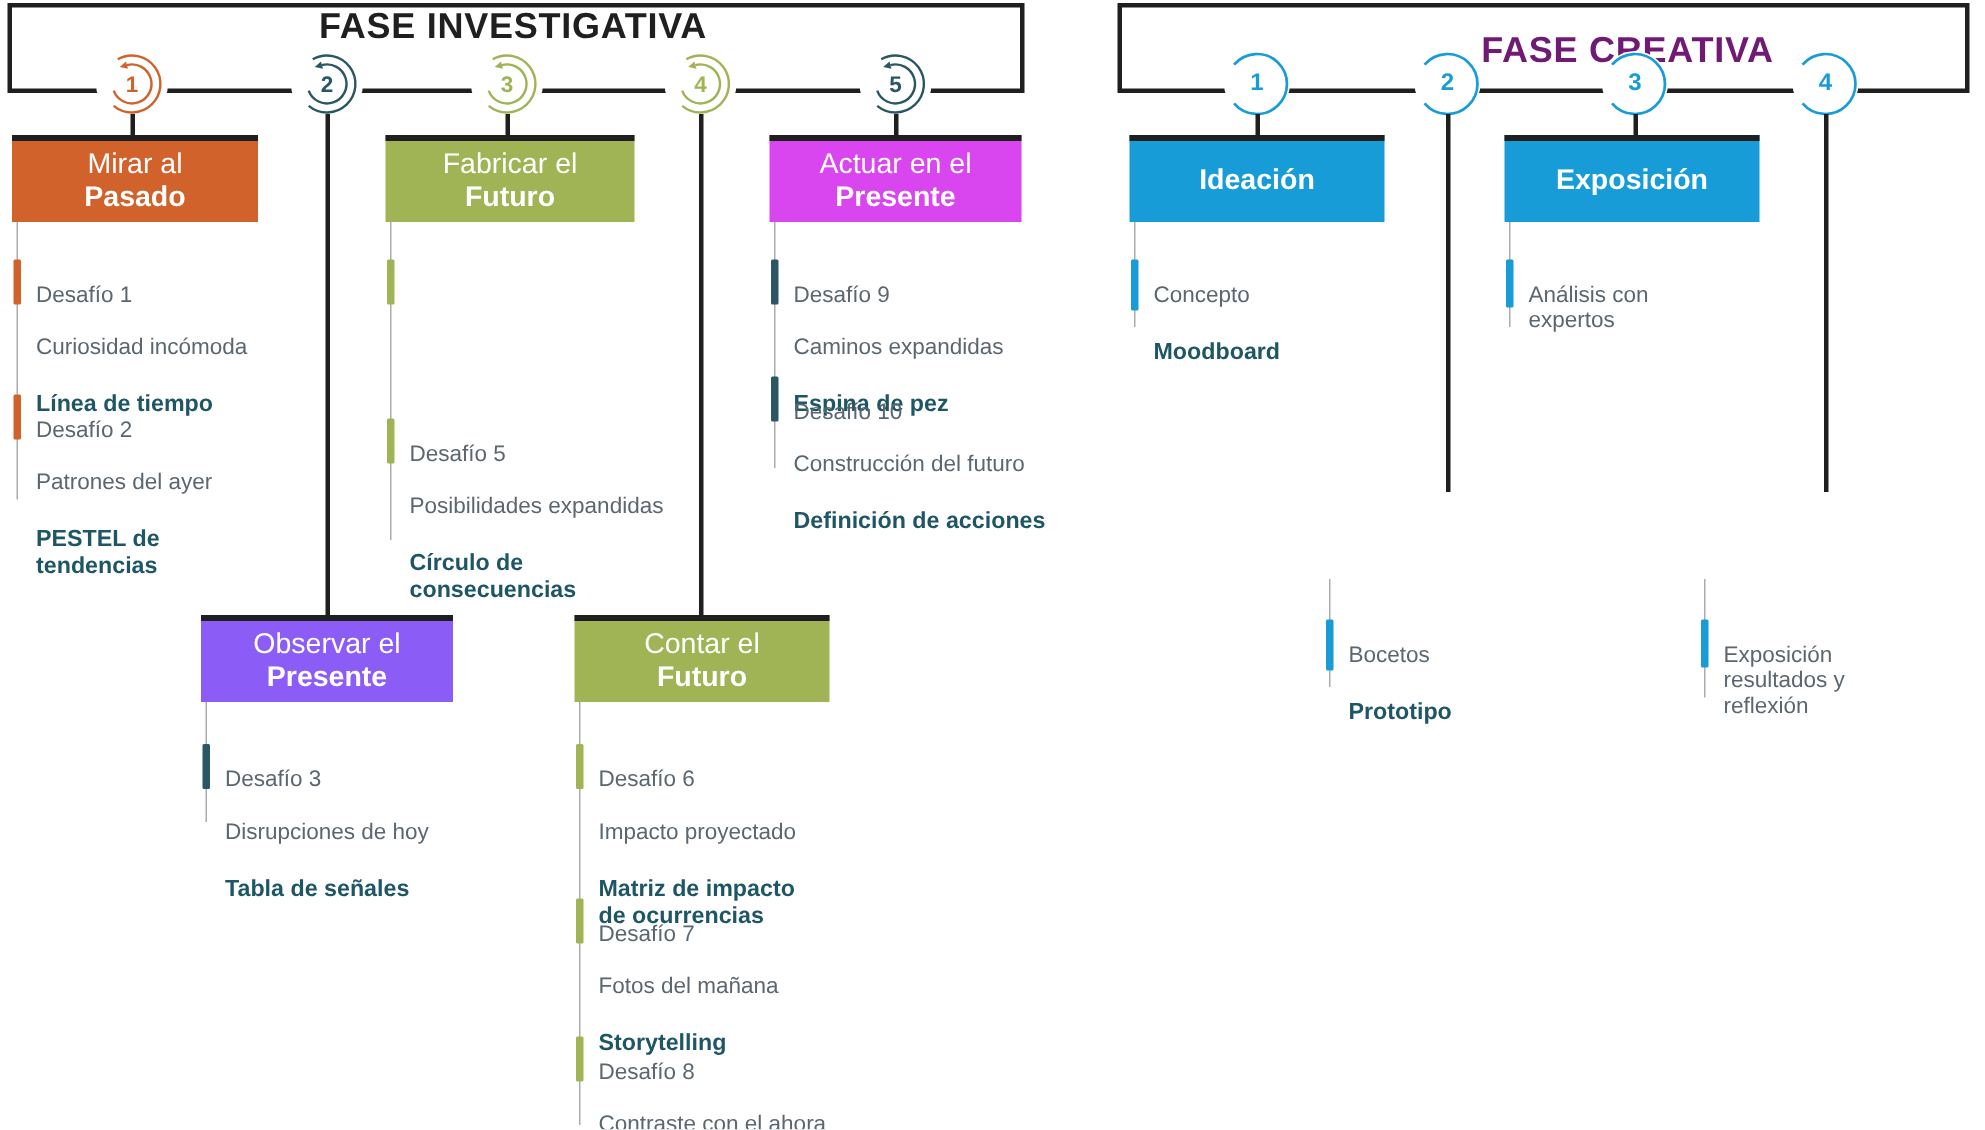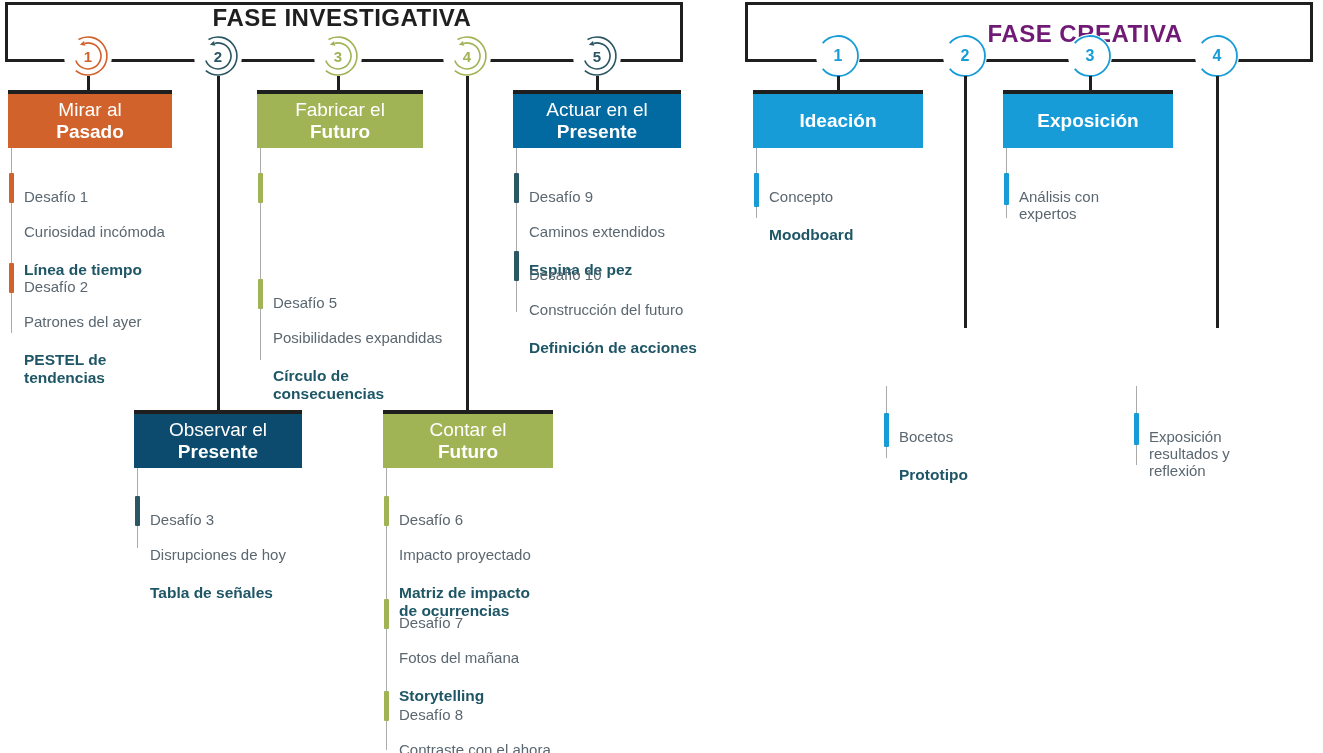--- a/index.html
+++ b/index.html
@@ -123,25 +123,25 @@
   <div class="vline" style="left:1215.5px;top:76px;height:252px"></div>
 
   <div class="box" style="left:8px;top:90px;width:164px;background:#D2622B">
     <div class="b1">Mirar al</div>
     <div class="b2">Pasado</div>
   </div>
   <div class="box" style="left:257px;top:90px;width:166px;background:#A0B355">
     <div class="b1">Fabricar el</div>
     <div class="b2">Futuro</div>
   </div>
-  <div class="box" style="left:513px;top:90px;width:168px;background:#0369a1">
+  <div class="box" style="left:513px;top:90px;width:168px;background:#d946ef">
     <div class="b1">Actuar en el</div>
     <div class="b2">Presente</div>
   </div>
-  <div class="box" style="left:134px;top:410px;width:168px;background:#0c4a6e">
+  <div class="box" style="left:134px;top:410px;width:168px;background:#8b5cf6">
     <div class="b1">Observar el</div>
     <div class="b2">Presente</div>
   </div>
   <div class="box" style="left:383px;top:410px;width:170px;background:#A0B355">
     <div class="b1">Contar el</div>
     <div class="b2">Futuro</div>
   </div>
   <div class="box" style="left:753px;top:90px;width:170px;background:#189CD8">
     <div class="b2">Ideación</div>
   </div>
@@ -188,21 +188,21 @@
 
   <div class="item" style="left:273px;top:276px;width:200px">
     <div class="ilabel">Desafío 5</div>
     <div class="idesc">Posibilidades expandidas</div>
     <div class="itool">Círculo de
 consecuencias</div>
   </div>
 
   <div class="item" style="left:529px;top:170px;width:200px">
     <div class="ilabel">Desafío 9</div>
-    <div class="idesc">Caminos extendidos</div>
+    <div class="idesc">Caminos expandidas</div>
     <div class="itool">Espina de pez</div>
   </div>
   <div class="item" style="left:529px;top:248px;width:200px">
     <div class="ilabel">Desafío 10</div>
     <div class="idesc">Construcción del futuro</div>
     <div class="itool">Definición de acciones</div>
   </div>
 
   <div class="item" style="left:150px;top:493px;width:180px">
     <div class="ilabel">Desafío 3</div>

